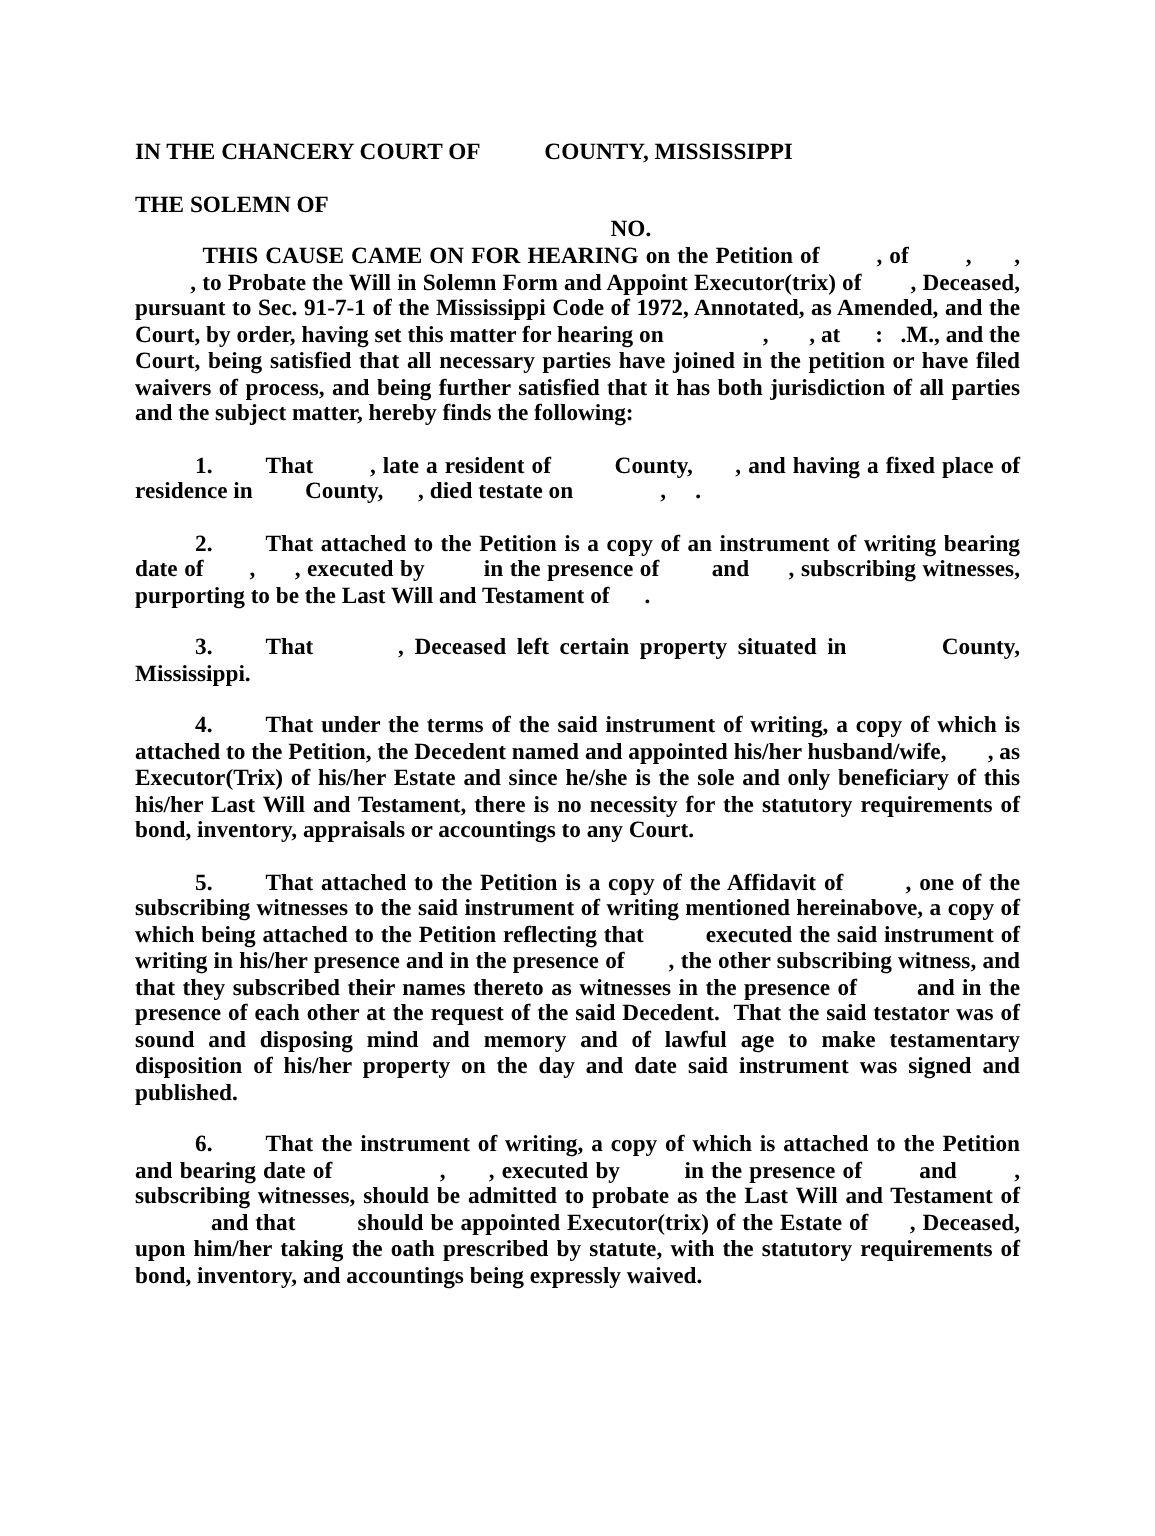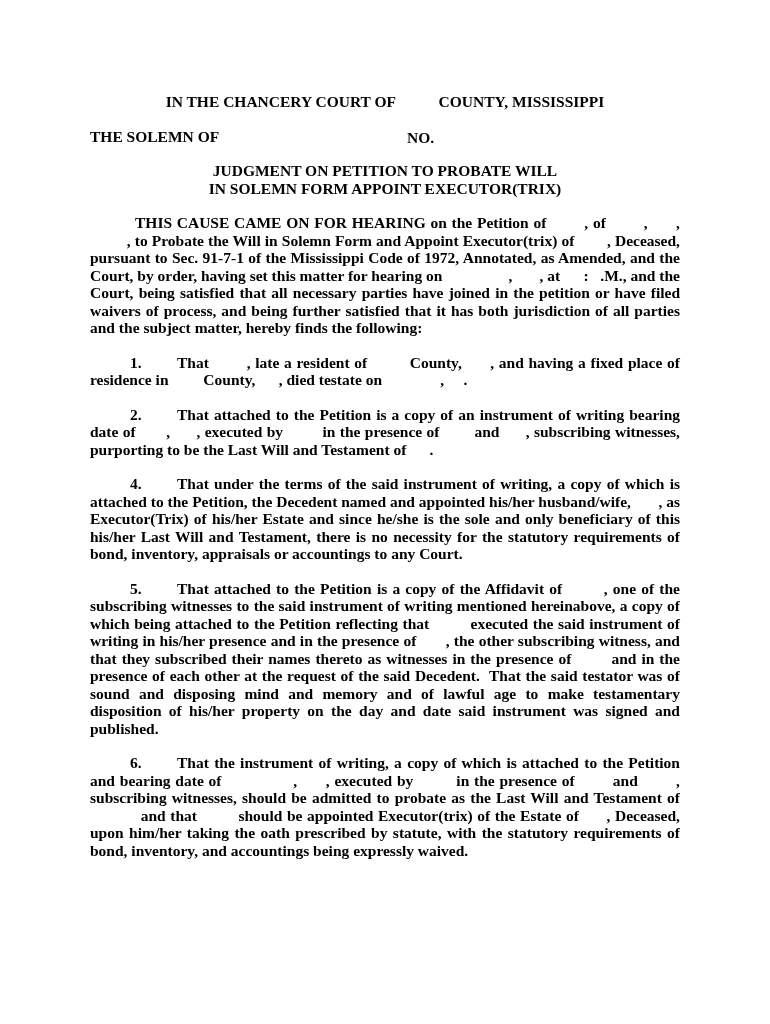--- a/index.html
+++ b/index.html
@@ -16,35 +16,35 @@
   }
   .page {
     box-sizing: border-box;
     width: 770px;
     height: 1024px;
     padding: 93px 90px 0 90px;
     font-size: 15.5px;
     line-height: 17.5px;
   }
   .bold { font-weight: bold; }
-  .center { text-align: center; }
+  .center { }
   .court-line {
     margin-bottom: 17px;
     white-space: nowrap;
   }
   .matter-block {
     margin-bottom: 17px;
   }
   .estate-line {
     position: relative;
   }
   .case-no {
     position: absolute;
     left: 317px;
-    top: 1px;
+    top: 16px;
   }
   .doc-title {
     margin-bottom: 17px;
   }
   .para {
     margin: 0 0 17px 0;
     text-align: justify;
     text-indent: 45px;
     font-weight: bold;
   }
@@ -64,31 +64,28 @@
 
   <div class="court-line bold center">IN THE CHANCERY COURT OF&nbsp;&nbsp;&nbsp;&nbsp;&nbsp;&nbsp;&nbsp;&nbsp;&nbsp;&nbsp;&nbsp;COUNTY, MISSISSIPPI</div>
 
   <div class="matter-block">
     <div class="estate-line bold">
       <span>THE SOLEMN OF</span>
       <span class="case-no">NO.</span>
     </div>
   </div>
 
-  <div class="doc-title bold center">
-    <div>JUDGMENT ON PETITION TO PROBATE WILL</div>
-    <div>IN SOLEMN FORM APPOINT EXECUTOR(TRIX)</div>
-  </div>
 
   <p class="para">THIS CAUSE CAME ON FOR HEARING on the Petition of &nbsp;&nbsp;&nbsp;&nbsp;&nbsp;&nbsp;&nbsp;, of &nbsp;&nbsp;&nbsp;&nbsp;&nbsp;&nbsp;&nbsp;, &nbsp;&nbsp;&nbsp;&nbsp;&nbsp;, &nbsp;&nbsp;&nbsp;&nbsp;&nbsp;&nbsp;&nbsp;&nbsp;&nbsp;, to Probate the Will in Solemn Form and Appoint Executor(trix) of &nbsp;&nbsp;&nbsp;&nbsp;&nbsp;&nbsp;&nbsp;, Deceased, pursuant to Sec. 91-7-1 of the Mississippi Code of 1972, Annotated, as Amended, and the Court, by order, having set this matter for hearing on &nbsp;&nbsp;&nbsp;&nbsp;&nbsp;&nbsp;&nbsp;&nbsp;&nbsp;&nbsp;&nbsp;&nbsp;&nbsp;&nbsp;&nbsp;&nbsp;, &nbsp;&nbsp;&nbsp;&nbsp;&nbsp;&nbsp;, at &nbsp;&nbsp;&nbsp;&nbsp;&nbsp;:&nbsp;&nbsp;&nbsp;.M., and the Court, being satisfied that all necessary parties have joined in the petition or have filed waivers of process, and being further satisfied that it has both jurisdiction of all parties and the subject matter, hereby finds the following:</p>
 
   <p class="para finding"><span class="fnum">1.</span><span>That &nbsp;&nbsp;&nbsp;&nbsp;&nbsp;&nbsp;&nbsp;, late a resident of &nbsp;&nbsp;&nbsp;&nbsp;&nbsp;&nbsp;&nbsp; County, &nbsp;&nbsp;&nbsp;&nbsp;&nbsp;, and having a fixed place of residence in &nbsp;&nbsp;&nbsp;&nbsp;&nbsp;&nbsp;&nbsp; County, &nbsp;&nbsp;&nbsp;&nbsp;&nbsp;, died testate on &nbsp;&nbsp;&nbsp;&nbsp;&nbsp;&nbsp;&nbsp;&nbsp;&nbsp;&nbsp;&nbsp;&nbsp;&nbsp;&nbsp;, &nbsp;&nbsp;&nbsp;&nbsp;.</span></p>
 
   <p class="para finding"><span class="fnum">2.</span><span>That attached to the Petition is a copy of an instrument of writing bearing date of &nbsp;&nbsp;&nbsp;&nbsp;&nbsp;&nbsp;, &nbsp;&nbsp;&nbsp;&nbsp;&nbsp;, executed by &nbsp;&nbsp;&nbsp;&nbsp;&nbsp;&nbsp;&nbsp; in the presence of &nbsp;&nbsp;&nbsp;&nbsp;&nbsp;&nbsp; and &nbsp;&nbsp;&nbsp;&nbsp;&nbsp;, subscribing witnesses, purporting to be the Last Will and Testament of &nbsp;&nbsp;&nbsp;&nbsp;&nbsp;.</span></p>
 
+  <p class="para finding"><span class="fnum">3.</span><span>That &nbsp;&nbsp;&nbsp;&nbsp;&nbsp;&nbsp;&nbsp;, Deceased left certain property situated in &nbsp;&nbsp;&nbsp;&nbsp;&nbsp;&nbsp;&nbsp; County, Mississippi.</span></p>
 
   <p class="para finding"><span class="fnum">4.</span><span>That under the terms of the said instrument of writing, a copy of which is attached to the Petition, the Decedent named and appointed his/her husband/wife, &nbsp;&nbsp;&nbsp;&nbsp;&nbsp;&nbsp;, as Executor(Trix) of his/her Estate and since he/she is the sole and only beneficiary of this his/her Last Will and Testament, there is no necessity for the statutory requirements of bond, inventory, appraisals or accountings to any Court.</span></p>
 
   <p class="para finding"><span class="fnum">5.</span><span>That attached to the Petition is a copy of the Affidavit of &nbsp;&nbsp;&nbsp;&nbsp;&nbsp;&nbsp;&nbsp;, one of the subscribing witnesses to the said instrument of writing mentioned hereinabove, a copy of which being attached to the Petition reflecting that &nbsp;&nbsp;&nbsp;&nbsp;&nbsp;&nbsp;&nbsp; executed the said instrument of writing in his/her presence and in the presence of &nbsp;&nbsp;&nbsp;&nbsp;&nbsp;&nbsp;, the other subscribing witness, and that they subscribed their names thereto as witnesses in the presence of &nbsp;&nbsp;&nbsp;&nbsp;&nbsp;&nbsp; and in the presence of each other at the request of the said Decedent.&nbsp; That the said testator was of sound and disposing mind and memory and of lawful age to make testamentary disposition of his/her property on the day and date said instrument was signed and published.</span></p>
 
   <p class="para finding"><span class="fnum">6.</span><span>That the instrument of writing, a copy of which is attached to the Petition and bearing date of &nbsp;&nbsp;&nbsp;&nbsp;&nbsp;&nbsp;&nbsp;&nbsp;&nbsp;&nbsp;&nbsp;&nbsp;&nbsp;&nbsp;, &nbsp;&nbsp;&nbsp;&nbsp;&nbsp;, executed by &nbsp;&nbsp;&nbsp;&nbsp;&nbsp;&nbsp;&nbsp; in the presence of &nbsp;&nbsp;&nbsp;&nbsp;&nbsp;&nbsp; and &nbsp;&nbsp;&nbsp;&nbsp;&nbsp;&nbsp;&nbsp;, subscribing witnesses, should be admitted to probate as the Last Will and Testament of &nbsp;&nbsp;&nbsp;&nbsp;&nbsp;&nbsp;&nbsp;&nbsp;&nbsp;&nbsp; and that &nbsp;&nbsp;&nbsp;&nbsp;&nbsp;&nbsp;&nbsp; should be appointed Executor(trix) of the Estate of &nbsp;&nbsp;&nbsp;&nbsp;&nbsp;, Deceased, upon him/her taking the oath prescribed by statute, with the statutory requirements of bond, inventory, and accountings being expressly waived.</span></p>
 
 </div>
 
 </body></html>

